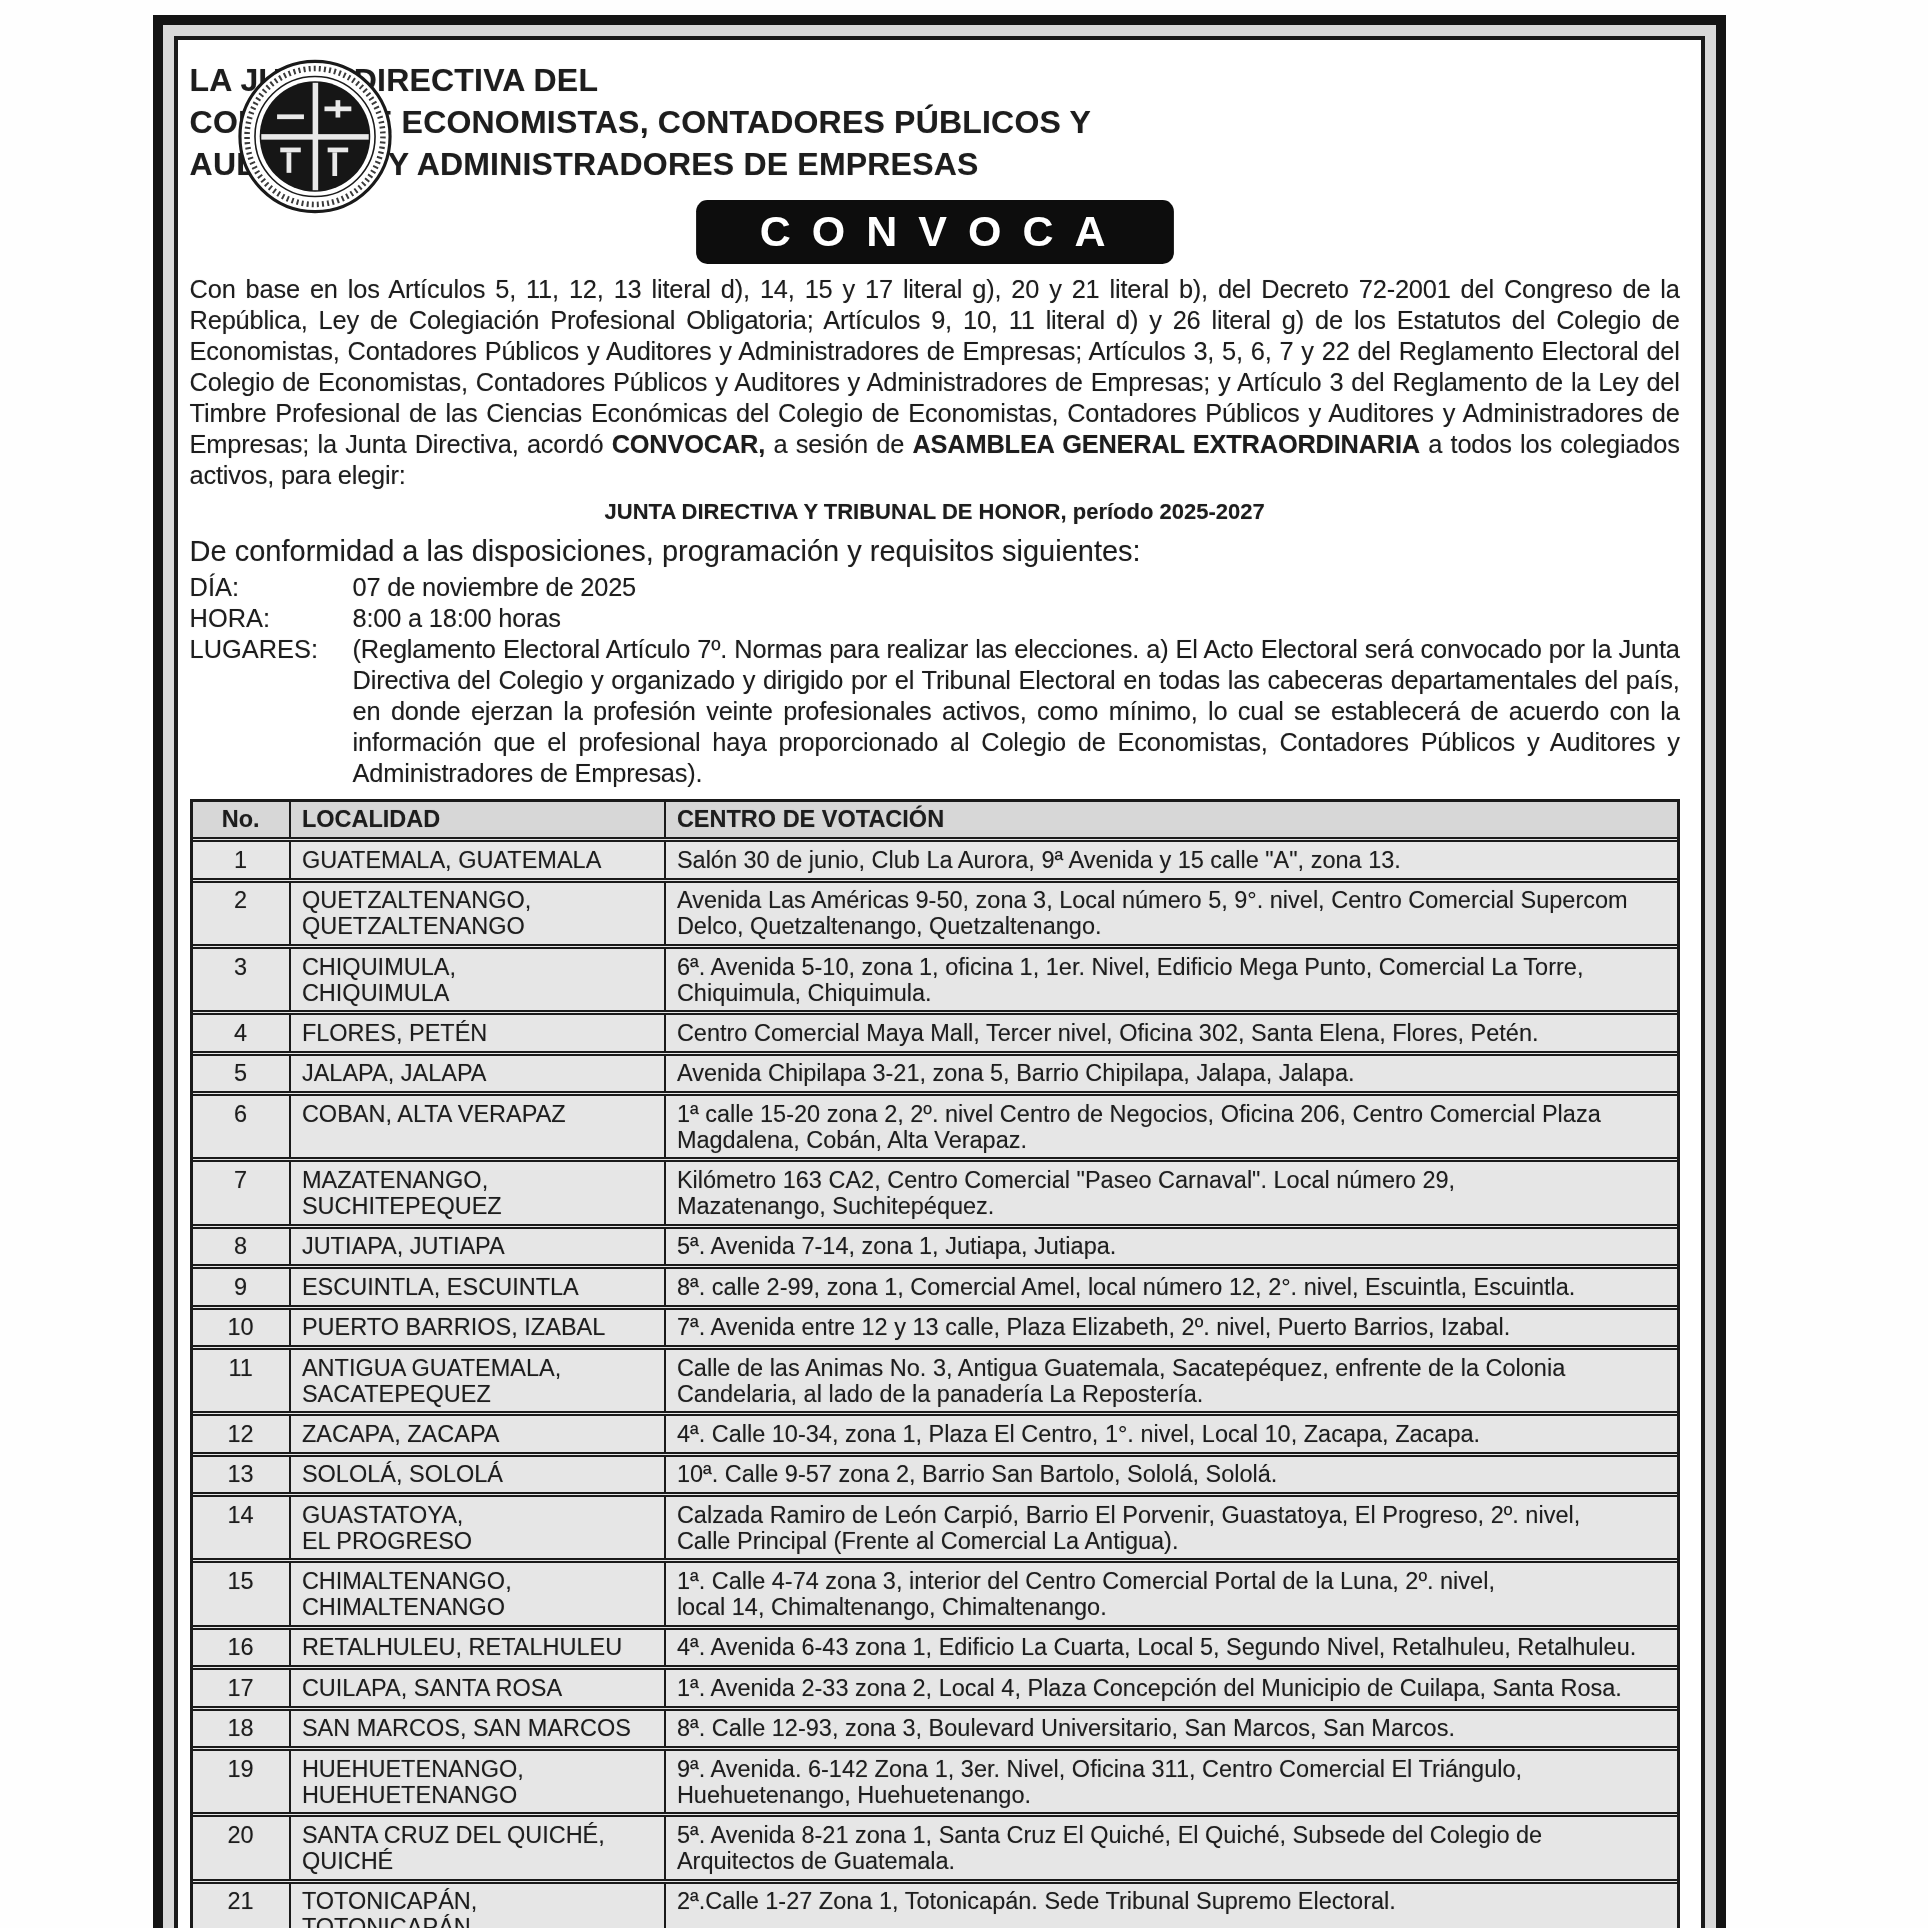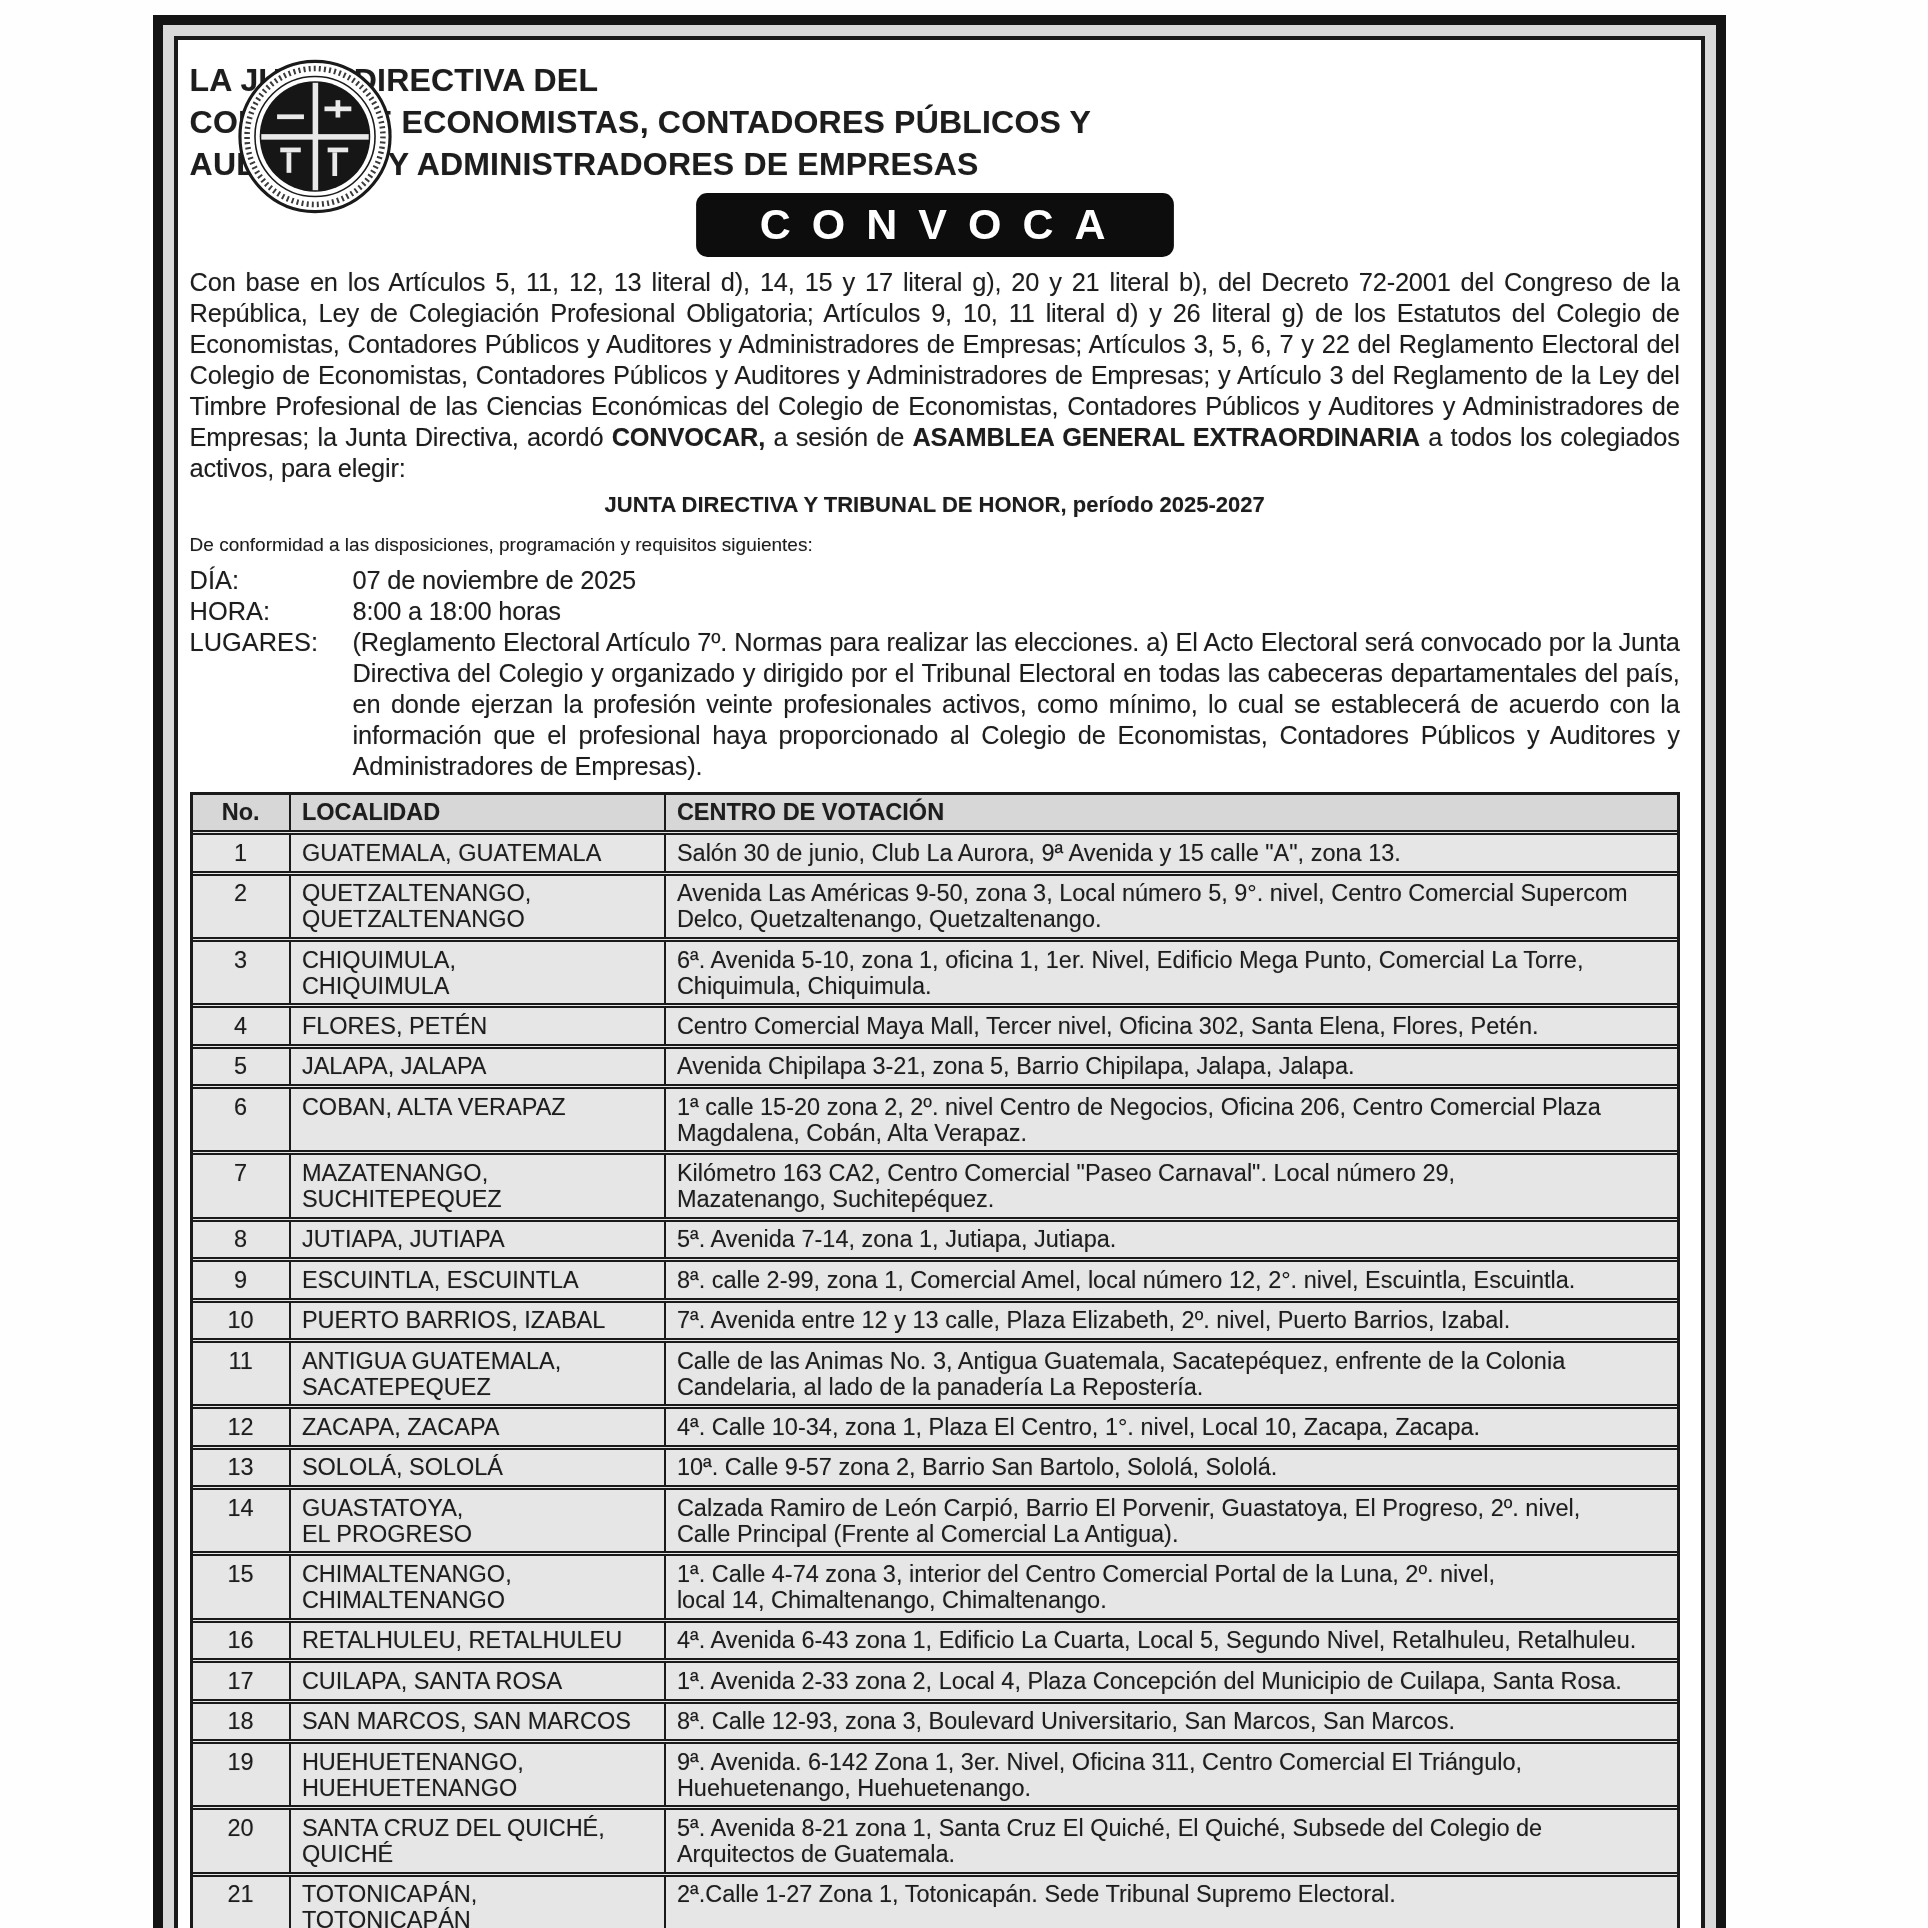--- a/index.html
+++ b/index.html
@@ -20,32 +20,32 @@
     width:100%;height:100%;box-sizing:border-box;
     border:4.7px solid #1a1a1a;background:#ffffff;overflow:hidden;
   }
   .content{position:relative;padding:11.3px 21px 0 11.3px;}
 
   
   .logo-wrap{position:absolute;left:58px;top:11.3px;width:158px;height:169px;}
   .masthead{ text-align:left; padding-top:7.5px;}
   .title-line{font-size:32px;line-height:42px;font-weight:bold;letter-spacing:0.2px;}
   .banner{
-    margin:10px auto 0 auto;width:fit-content;
+    margin:17px auto 0 auto;width:fit-content;
     background:#0d0d0d;color:#ffffff;border-radius:9.4px;
     font-size:43px;font-weight:bold;letter-spacing:21px;
     padding:4.7px 45px 6.6px 62px;
     box-shadow:0 0 0 1.9px #0d0d0d;
   }
 
   
   .intro{margin-top:11.3px;font-size:25.4px;line-height:31px;text-align:justify;letter-spacing:-0.2px;}
   .intro b{font-weight:bold;}
   .election-title{margin-top:5.6px;text-align:center;font-size:22px;line-height:32px;font-weight:bold;}
-  .conformidad{margin-top:7.5px;font-size:19px;line-height:31px;}
+  .conformidad{margin-top:7.5px;font-size:29px;line-height:31px;}
 
   
   .sched{margin-top:5.6px;font-size:25.4px;line-height:31px;}
   .sched-row{display:flex;gap:24px;}
   .sched-label{width:139px;flex:0 0 139px;}
   .sched-value{flex:1;text-align:justify;letter-spacing:-0.2px;}
 
   
   .vtable{
     margin-top:9.4px;border:3.8px solid #1a1a1a;background:#e6e6e6;

